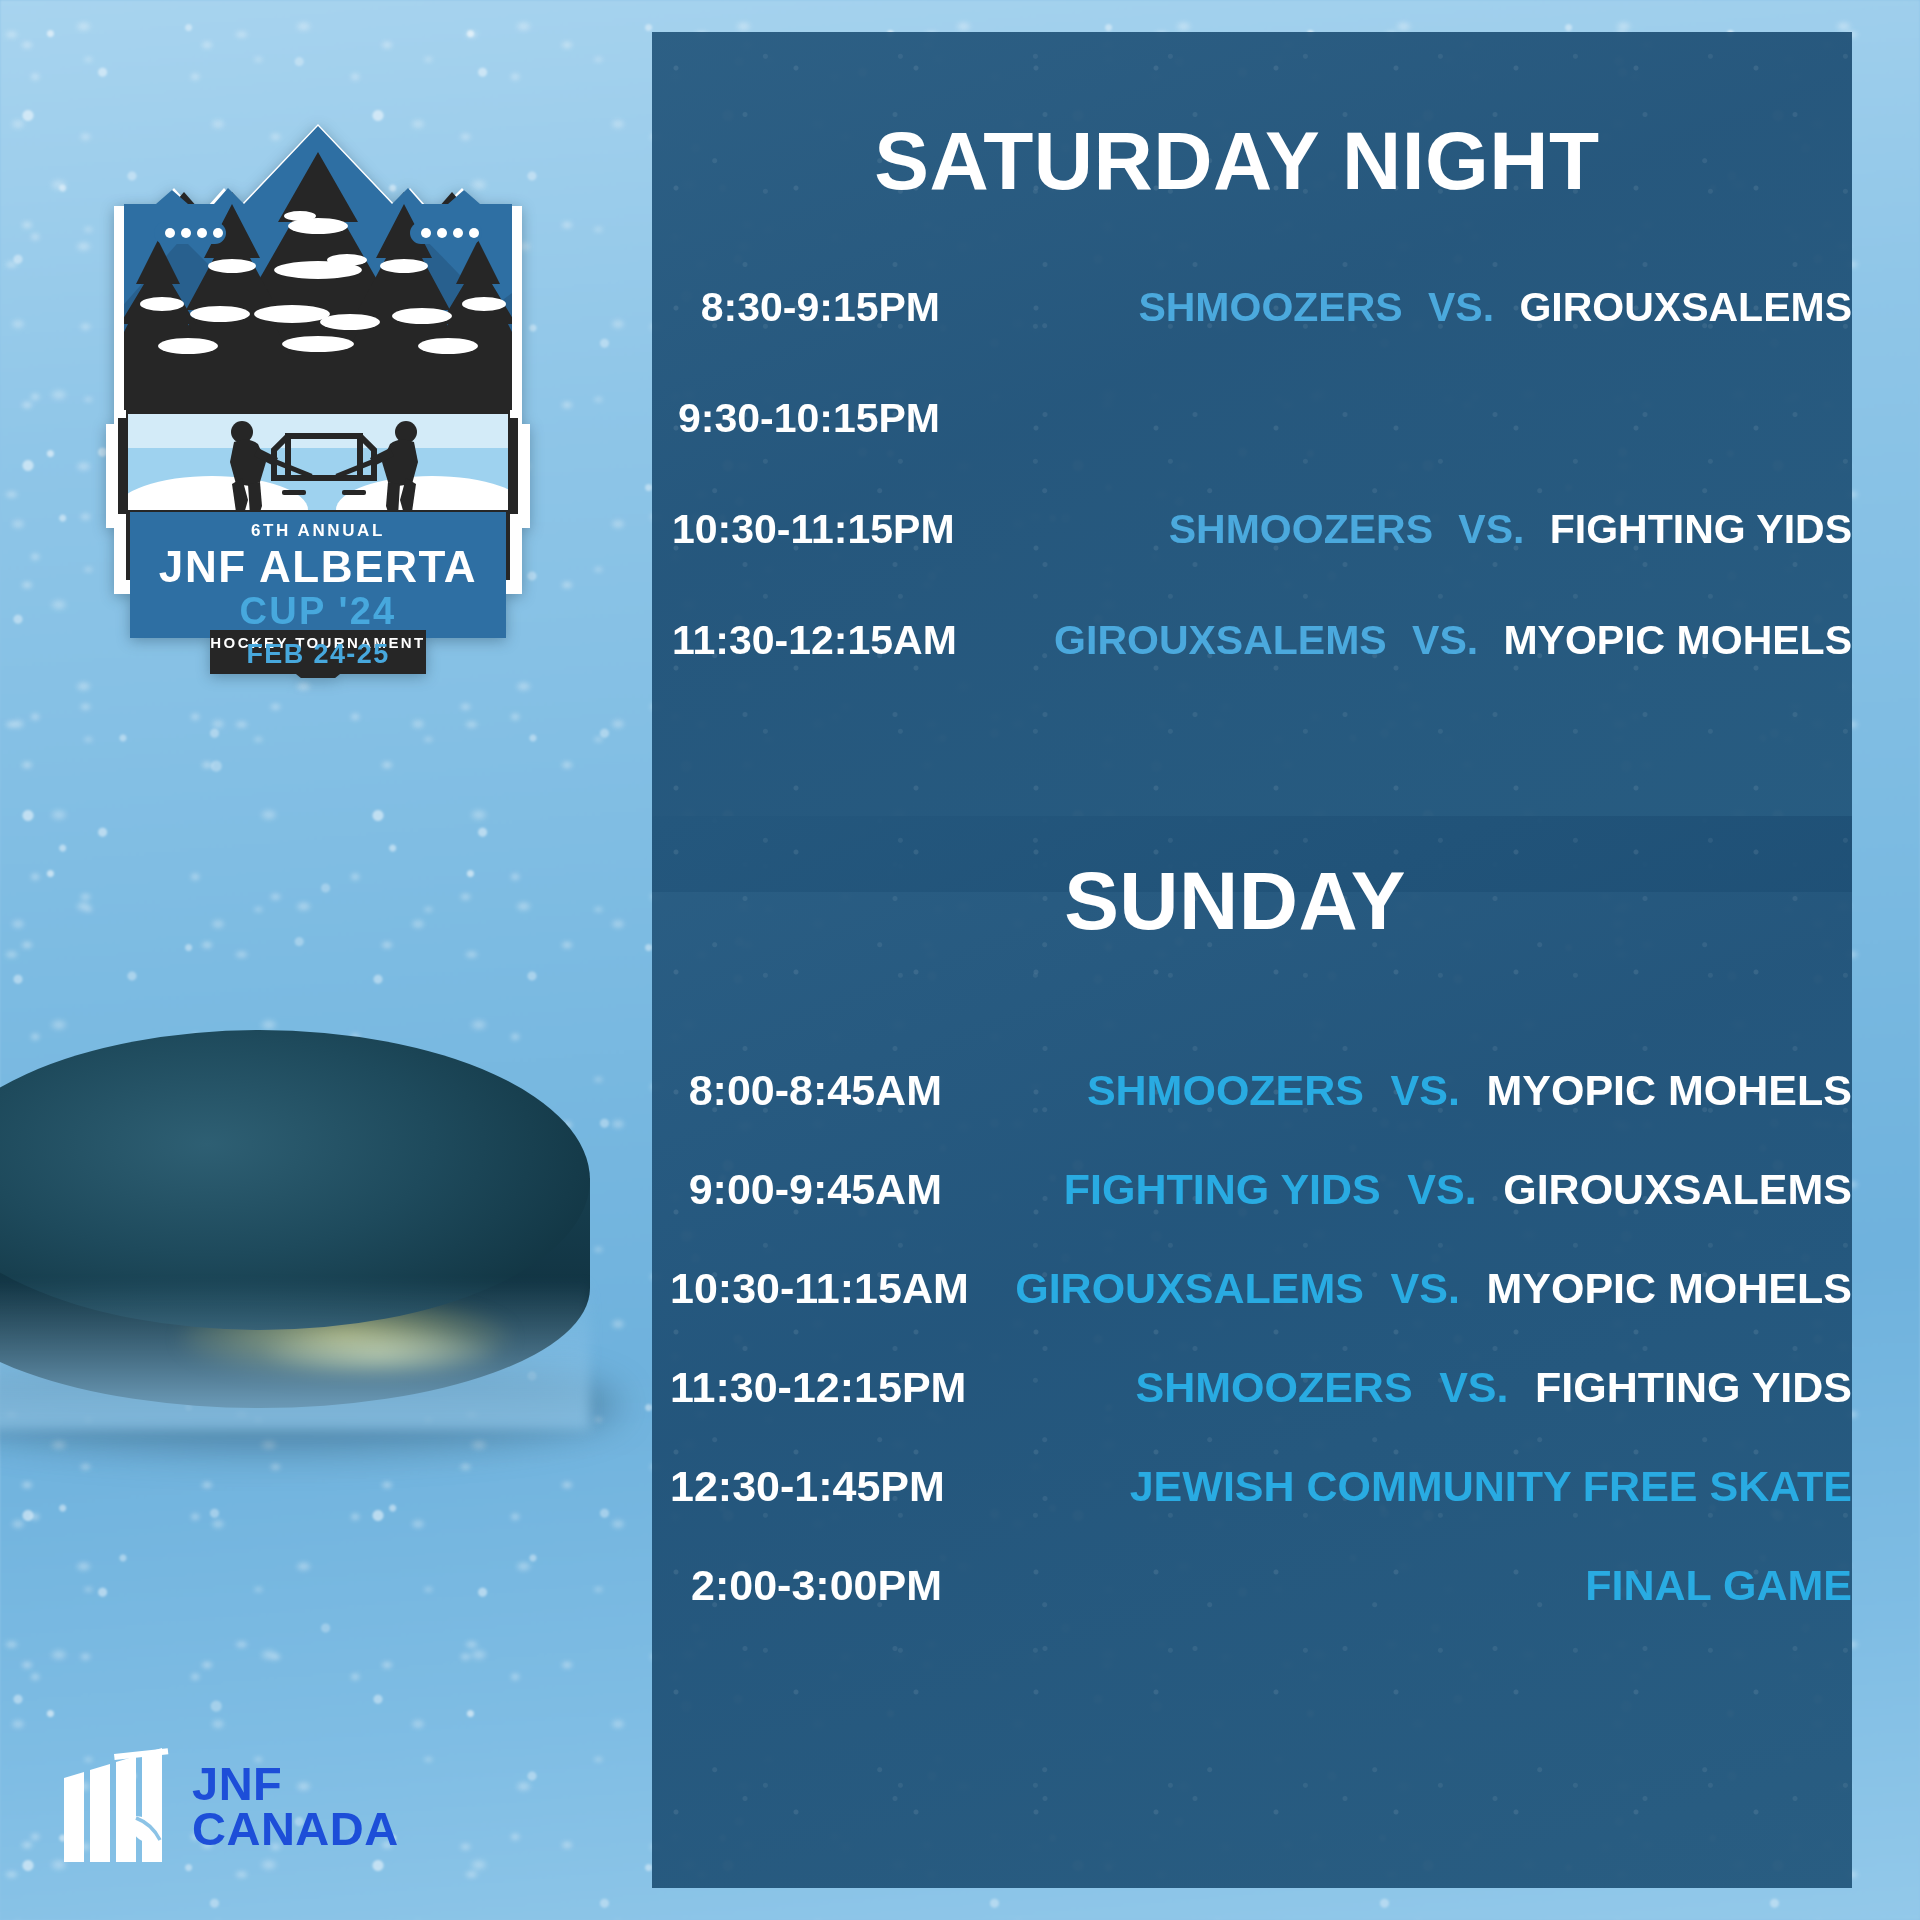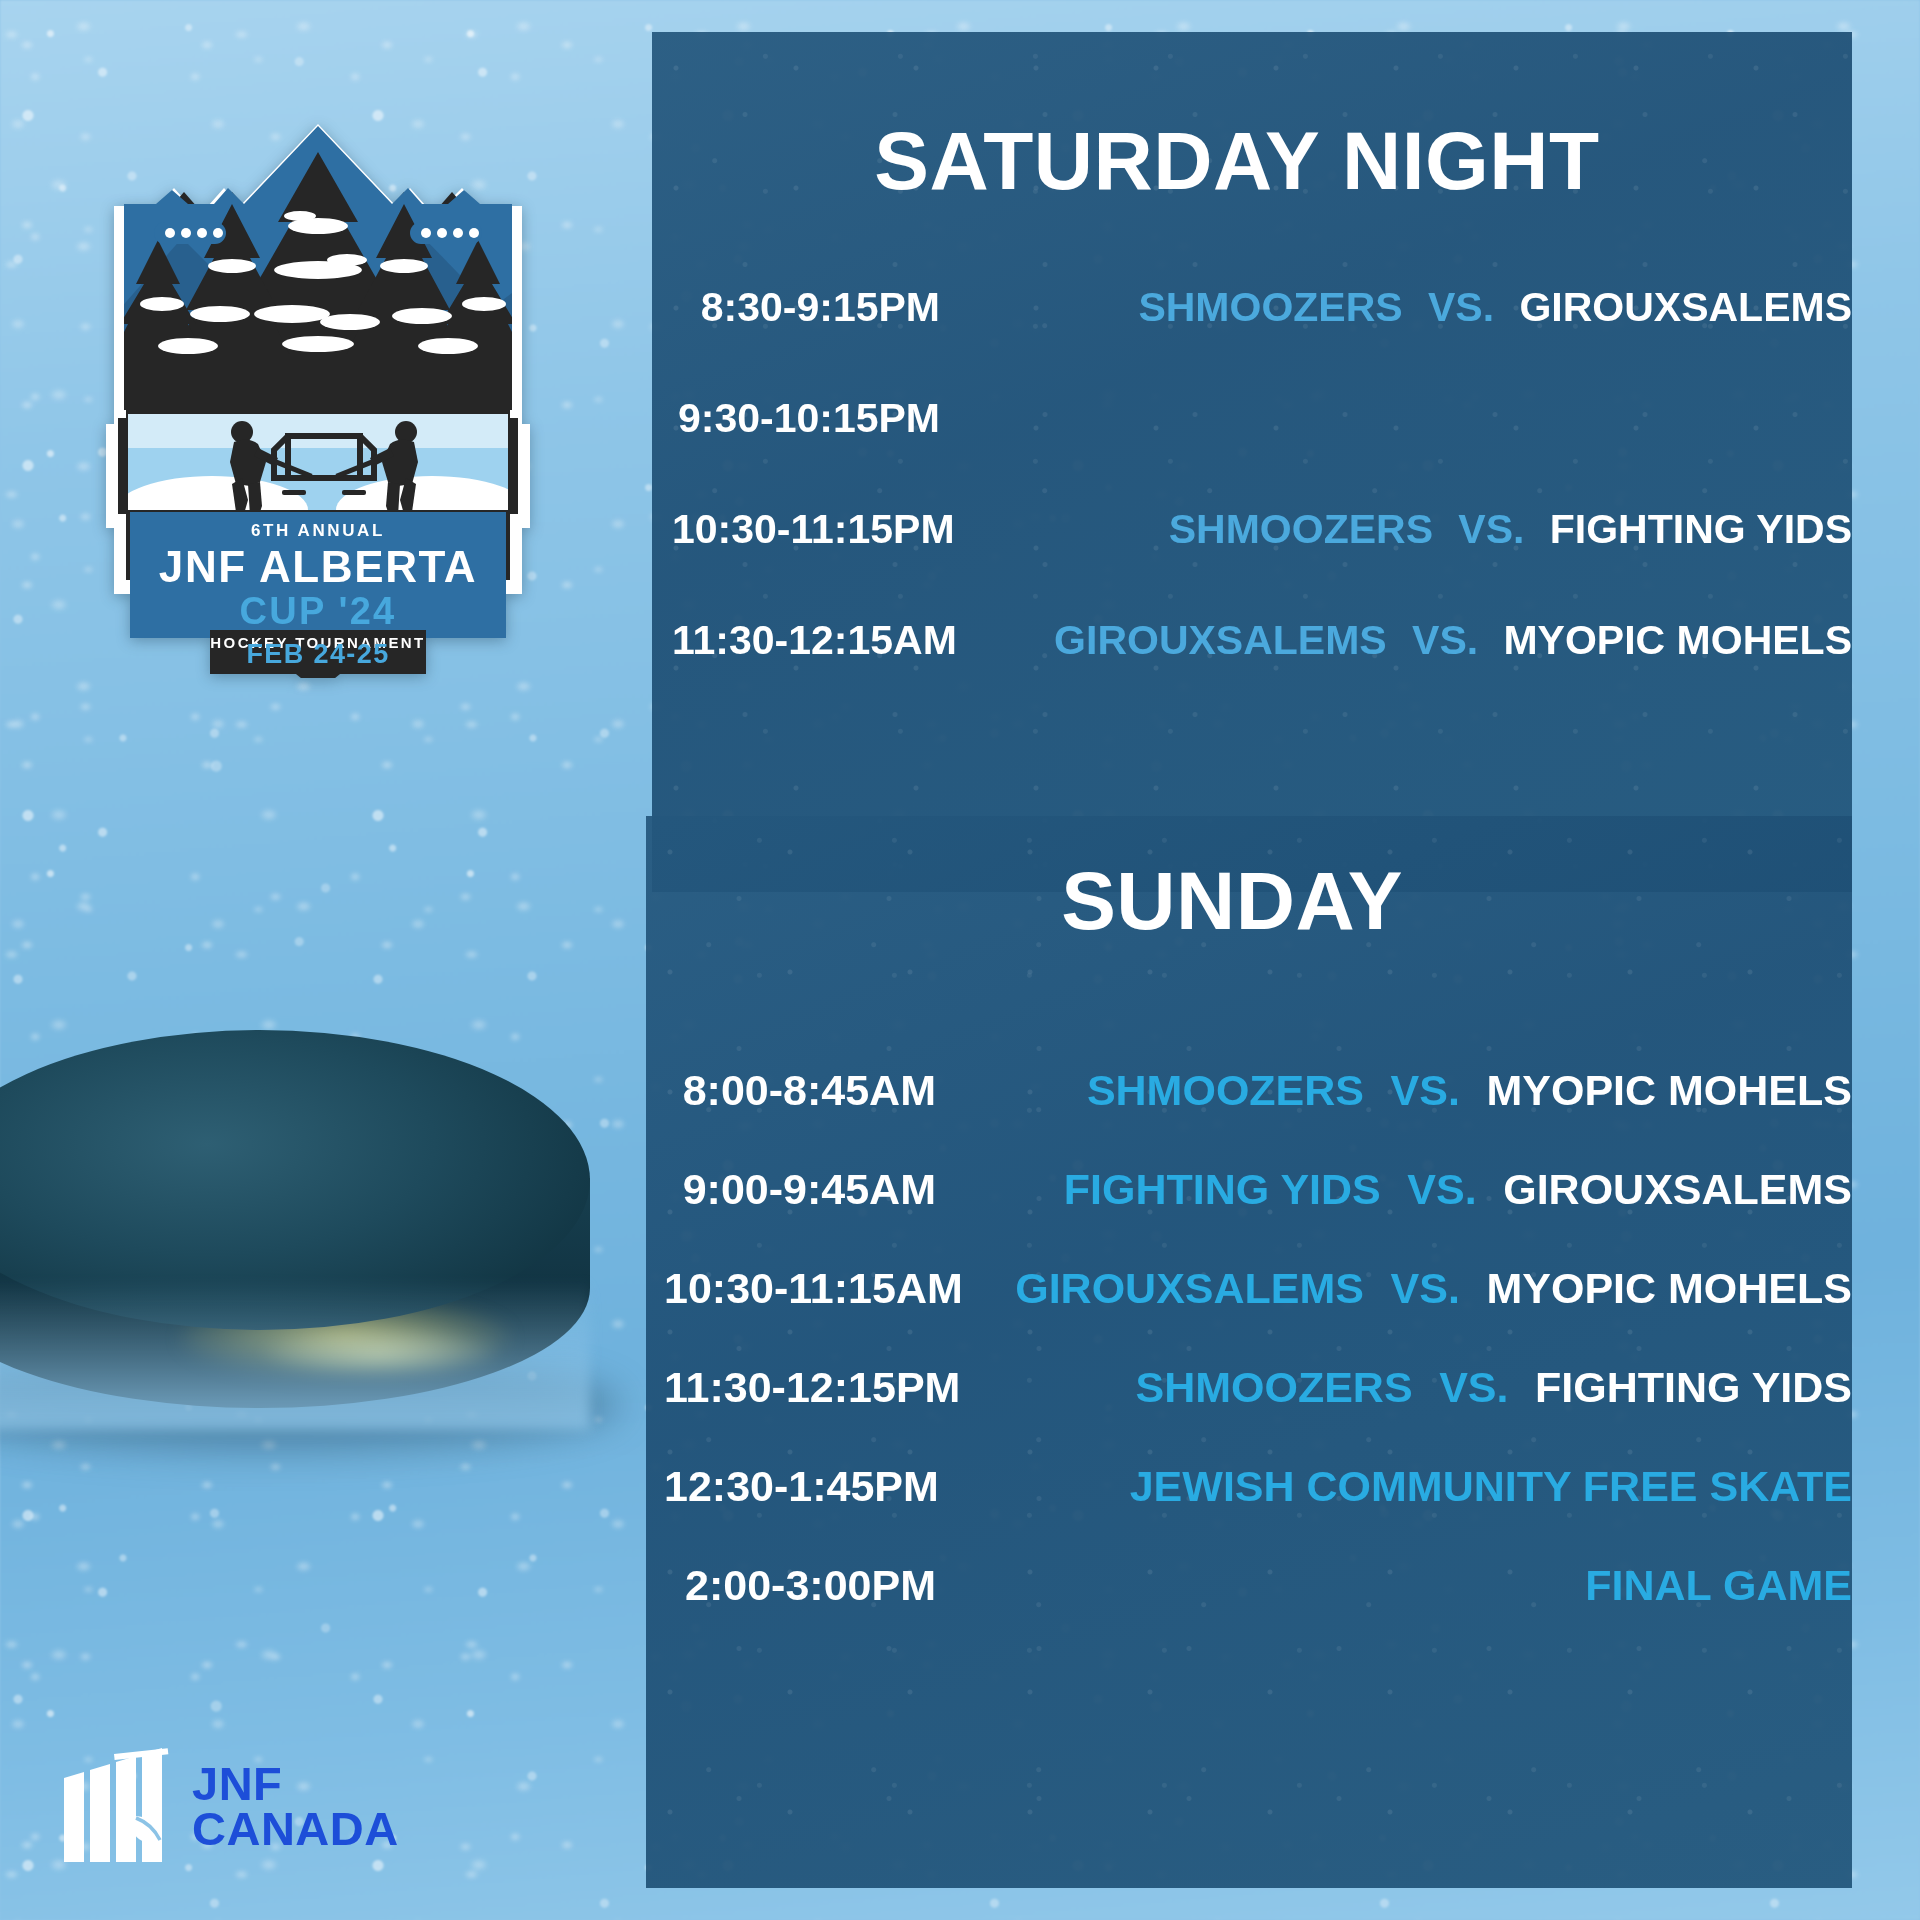--- a/index.html
+++ b/index.html
@@ -66,21 +66,21 @@
   
   #badge{position:absolute;left:92px;top:118px;width:452px;height:560px;z-index:5;}
   #badge svg{width:100%;height:100%;display:block;
       filter:drop-shadow(0 3px 7px rgba(20,50,70,.35));}
 
   
   .panel{position:absolute;right:68px;z-index:6;
       background:linear-gradient(157deg,rgba(36,87,125,.93) 0%,rgba(30,79,117,.93) 40%,rgba(33,85,122,.93) 100%);
   }
   #panel-sat{top:32px;width:1200px;height:860px;}
-  #panel-sun{top:816px;width:1200px;height:1072px;padding-left:6px;}
+  #panel-sun{top:816px;width:1200px;height:1072px;}
   .panel-noise{position:absolute;inset:0;opacity:.16;
       background-image:
         radial-gradient(circle at 20% 30%, rgba(255,255,255,.55) 0 2px, transparent 3px),
         radial-gradient(circle at 62% 55%, rgba(255,255,255,.45) 0 2px, transparent 3px),
         radial-gradient(circle at 84% 18%, rgba(255,255,255,.40) 0 2px, transparent 3px),
         radial-gradient(circle at 38% 78%, rgba(255,255,255,.45) 0 2px, transparent 3px);
       background-size:120px 120px,150px 150px,135px 135px,165px 165px;}
 
   .panel-title{
       position:absolute;color:#fff;font-weight:bold;letter-spacing:.5px;

